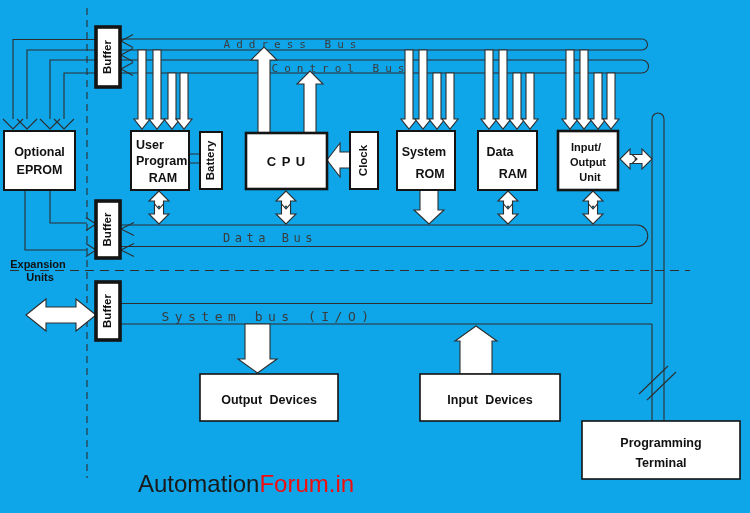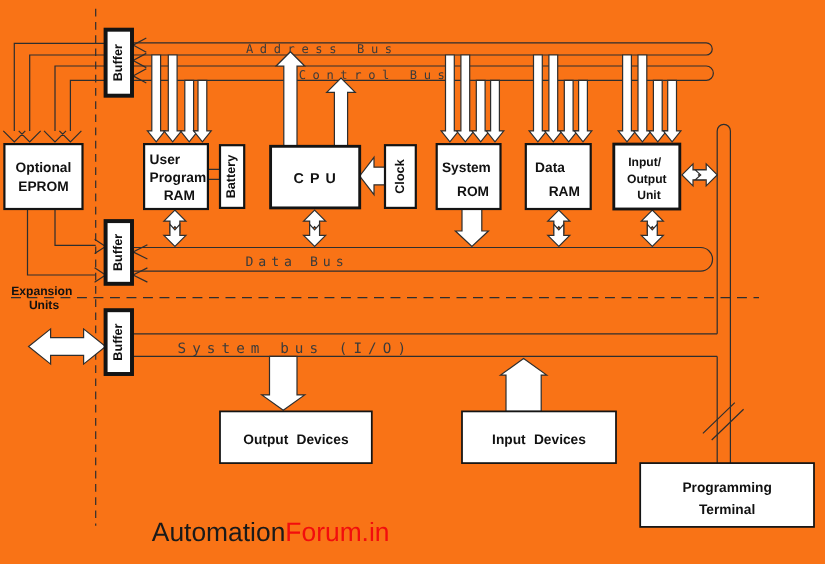--- a/index.html
+++ b/index.html
@@ -1,16 +1,16 @@
 <!DOCTYPE html>
 <html><head>
 <meta charset="utf-8">
 <style>
   html,body{margin:0;padding:0;background:#fff;}
-  #stage{position:relative;width:750px;height:513px;background:#f97316;overflow:hidden;}
+  #stage{position:relative;width:750px;height:513px;background:#0ea5e9;overflow:hidden;}
   svg{position:absolute;left:0;top:0;}
   .ln{fill:none;stroke:#2e2e2e;stroke-width:1.1;}
   .dash{fill:none;stroke:#2e2e2e;stroke-width:1.1;stroke-dasharray:7 5;}
   .dashh{fill:none;stroke:#2e2e2e;stroke-width:1.1;stroke-dasharray:9 6;}
   .arr{fill:#ffffff;stroke:#2e2e2e;stroke-width:1.1;}
   .chev{fill:none;stroke:#2e2e2e;stroke-width:1.1;}
   .bx{fill:#ffffff;stroke:#141414;stroke-width:2;}
   .bx-thick{stroke-width:3.6;}
   .bx-med{stroke-width:2.6;}
   .bx-thin{stroke-width:1.6;}

